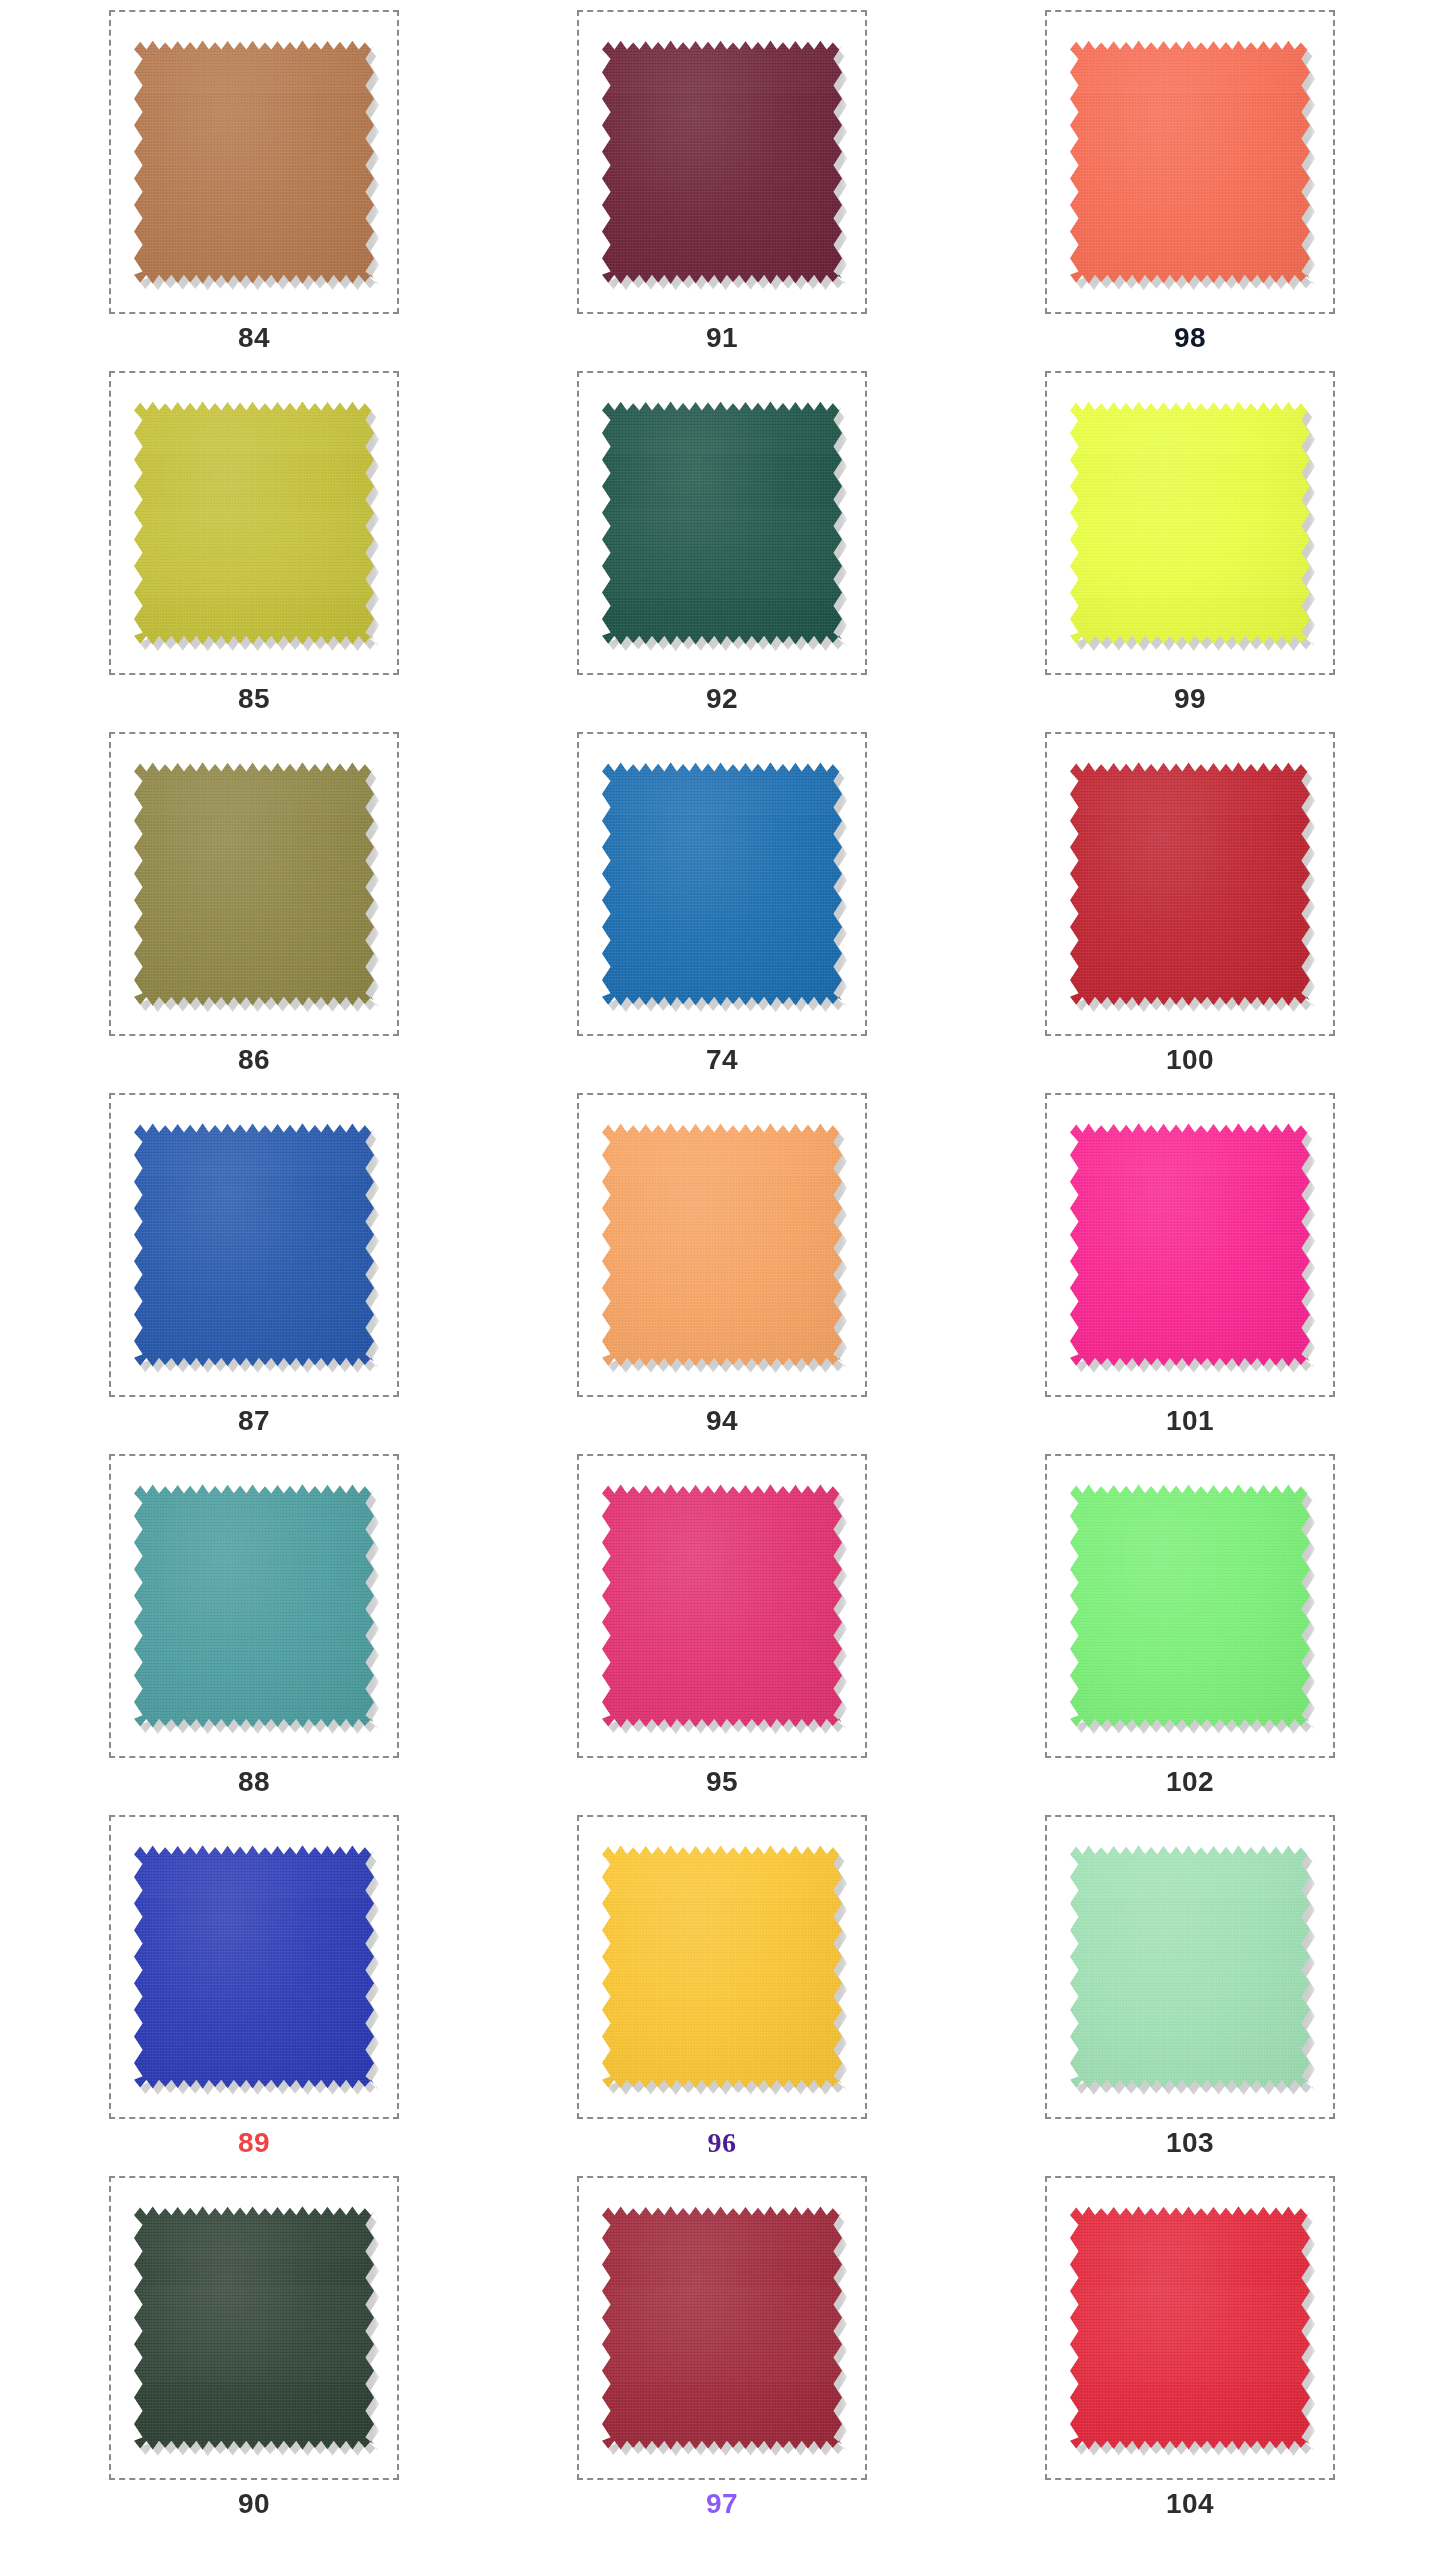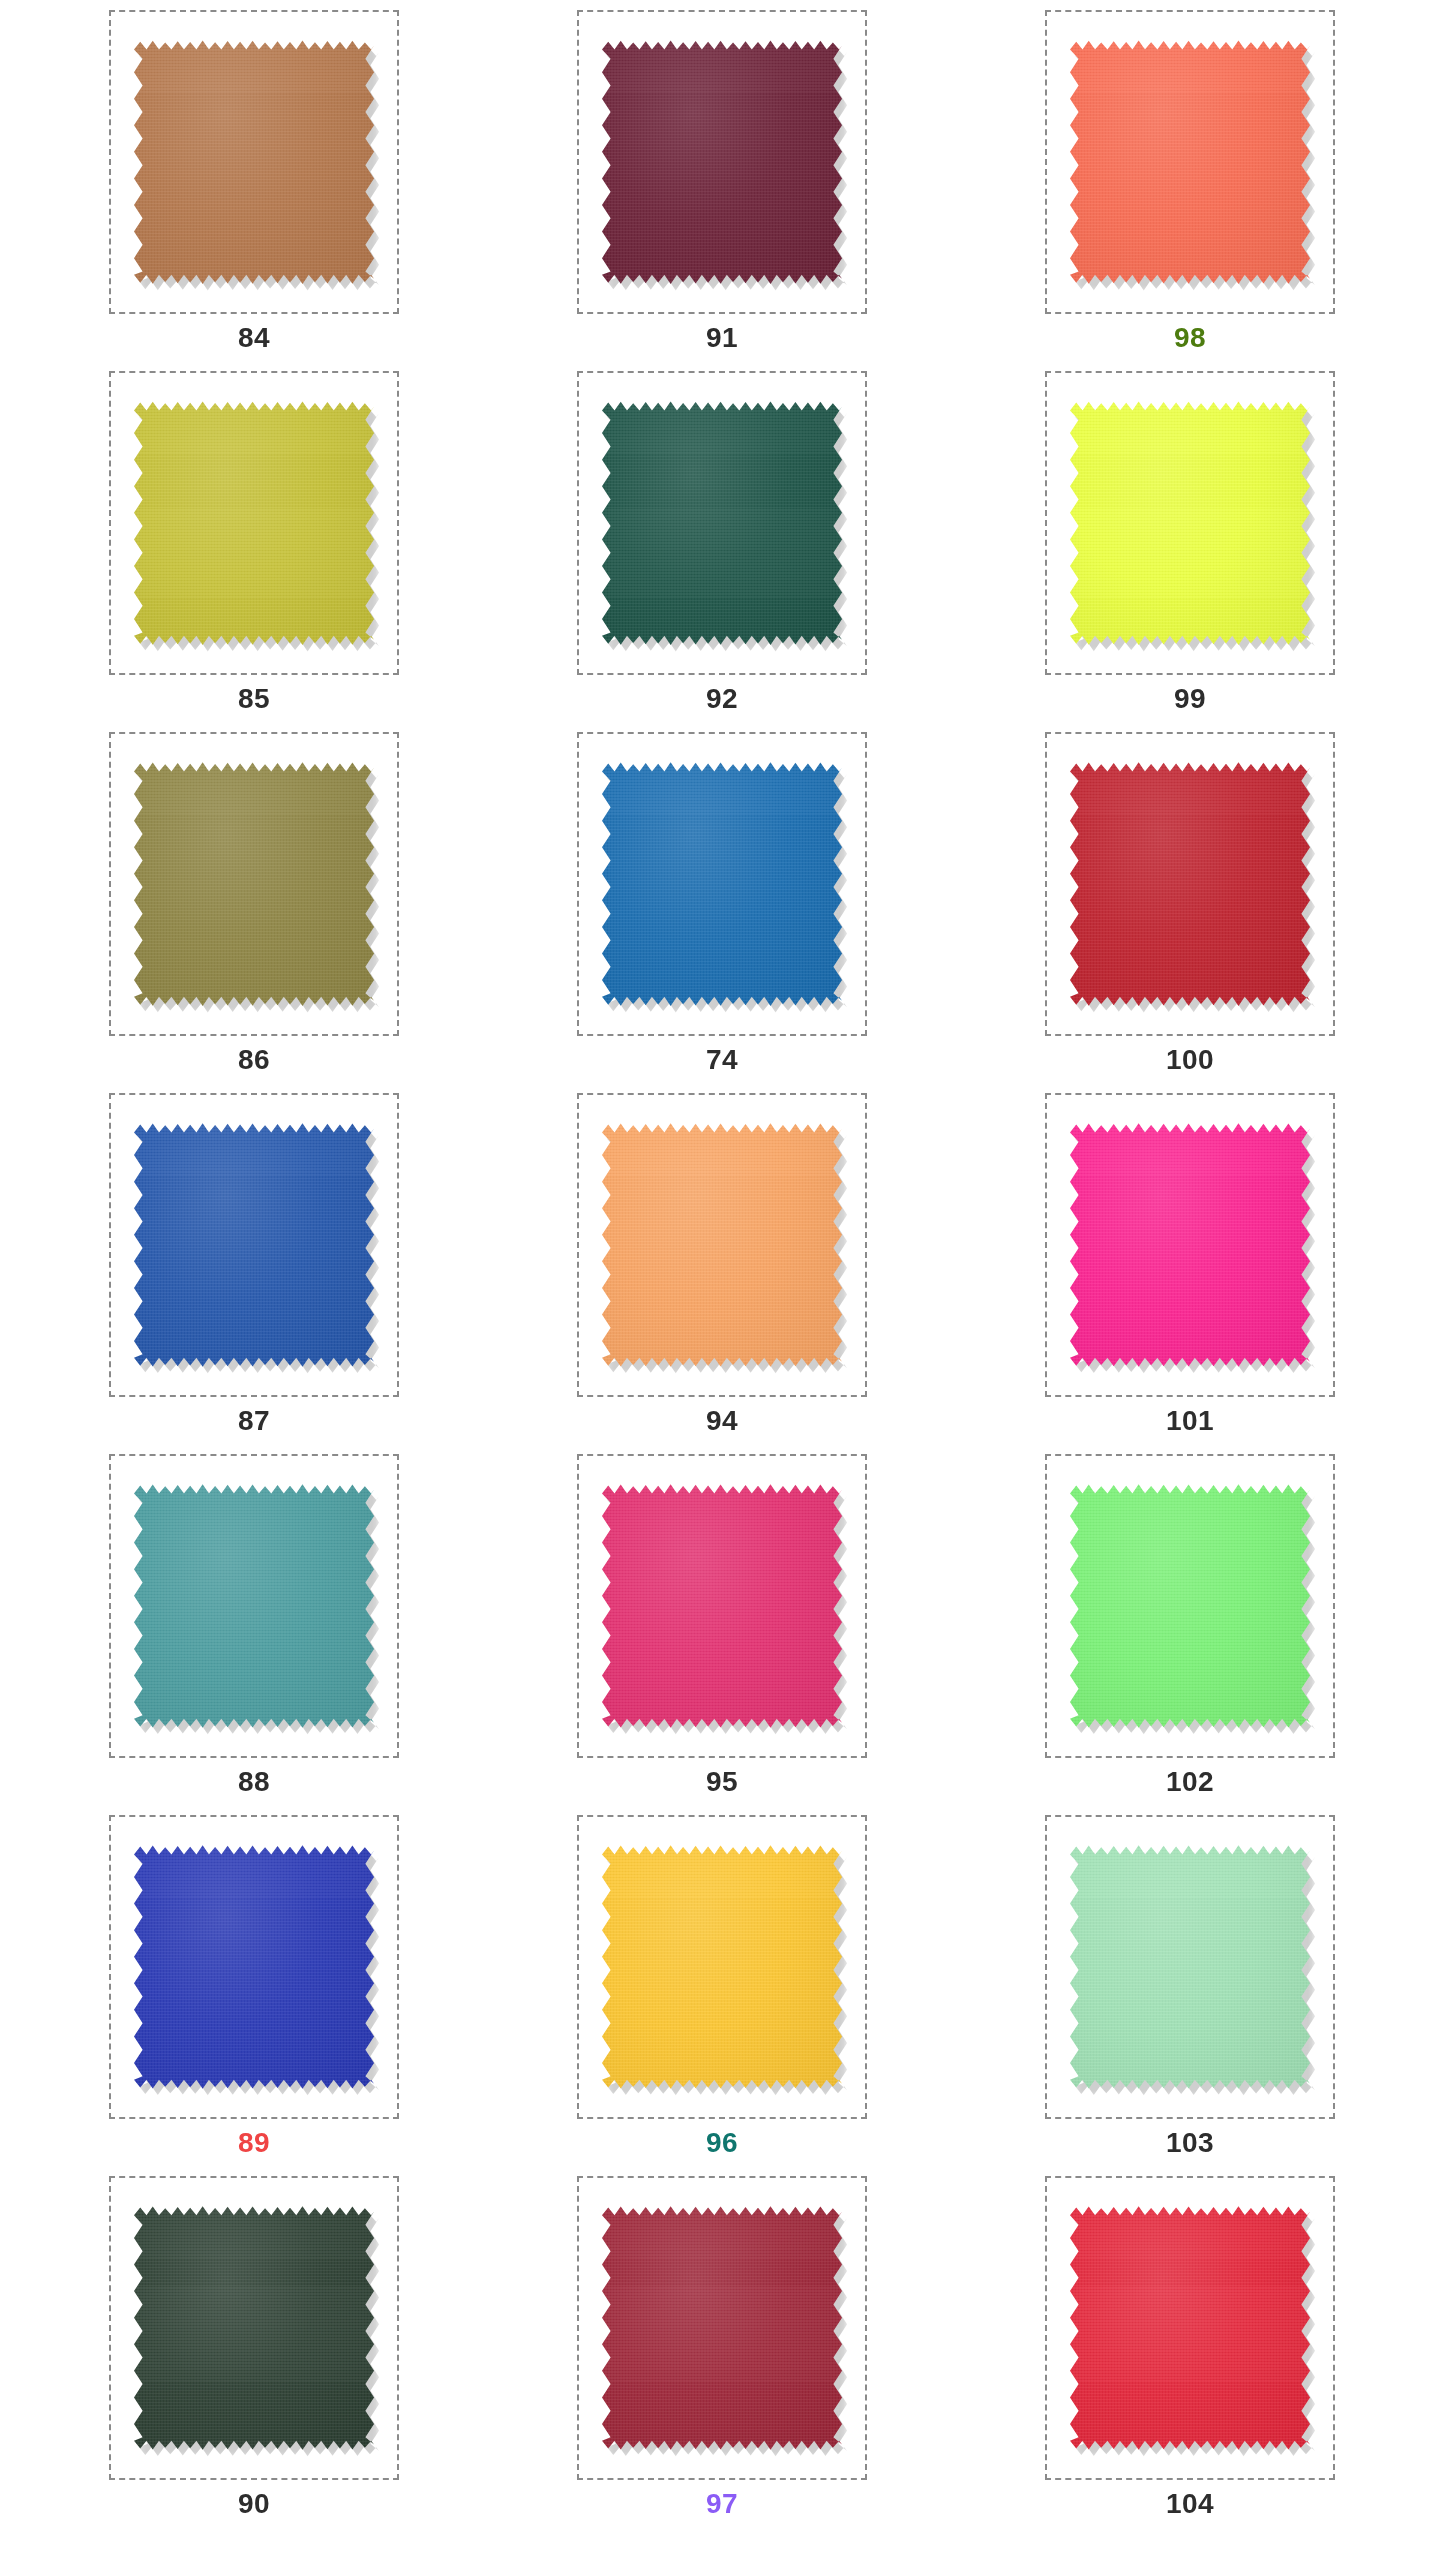--- a/index.html
+++ b/index.html
@@ -232,21 +232,21 @@
     <div class="swatch-cell">
       <div class="swatch-frame" style="border-color: rgb(138, 138, 138);">
         <div class="swatch-fabric-wrap">
           <div class="swatch-fabric-shadow"></div>
           <div class="swatch-fabric" title="#f96a50" style="background: rgb(249, 106, 80);">
             <div class="fabric-texture"></div>
             <div class="fabric-sheen"></div>
           </div>
         </div>
       </div>
-      <div class="swatch-label" style="color: #4d7c0f;">98</div>
+      <div class="swatch-label" style="color: #0f172a;">98</div>
     </div>
     <div class="swatch-cell">
       <div class="swatch-frame" style="border-color: rgb(138, 138, 138);">
         <div class="swatch-fabric-wrap">
           <div class="swatch-fabric-shadow"></div>
           <div class="swatch-fabric" title="#c5c034" style="background: rgb(197, 192, 52);">
             <div class="fabric-texture"></div>
             <div class="fabric-sheen"></div>
           </div>
         </div>
@@ -400,21 +400,21 @@
     <div class="swatch-cell">
       <div class="swatch-frame" style="border-color: rgb(138, 138, 138);">
         <div class="swatch-fabric-wrap">
           <div class="swatch-fabric-shadow"></div>
           <div class="swatch-fabric" title="#fcc62f" style="background: rgb(252, 198, 47);">
             <div class="fabric-texture"></div>
             <div class="fabric-sheen"></div>
           </div>
         </div>
       </div>
-      <div class="swatch-label" style="color: #0f766e;">96</div>
+      <div class="swatch-label" style="color: #4c1d95; font-family: Liberation Serif, serif;">96</div>
     </div>
     <div class="swatch-cell">
       <div class="swatch-frame" style="border-color: rgb(138, 138, 138);">
         <div class="swatch-fabric-wrap">
           <div class="swatch-fabric-shadow"></div>
           <div class="swatch-fabric" title="#9fe2b5" style="background: rgb(159, 226, 181);">
             <div class="fabric-texture"></div>
             <div class="fabric-sheen"></div>
           </div>
         </div>

